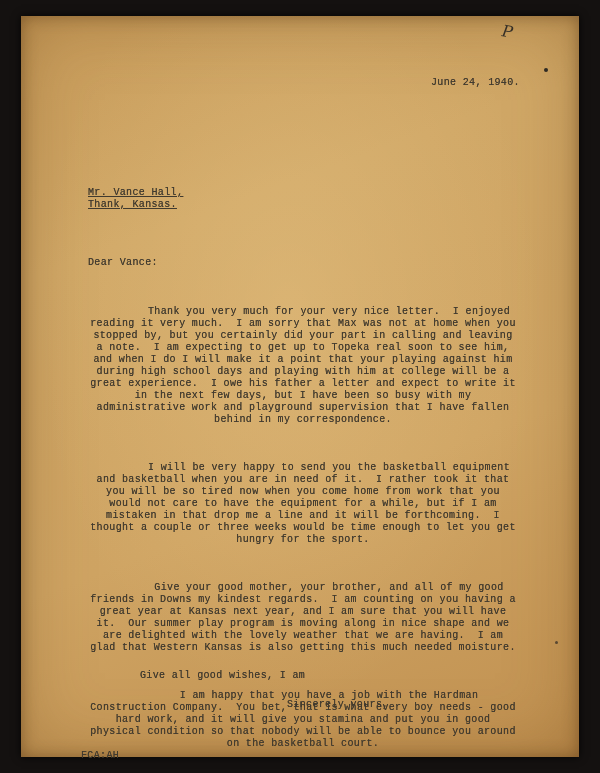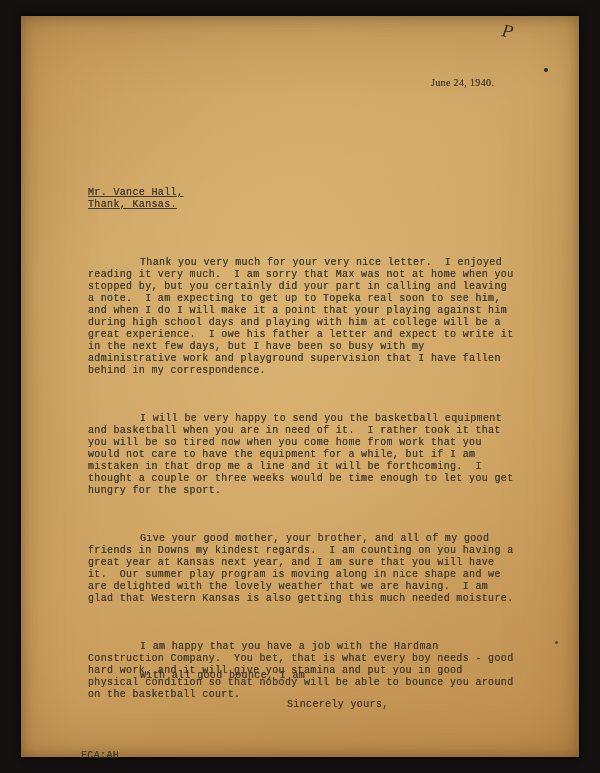--- a/index.html
+++ b/index.html
@@ -35,31 +35,31 @@
   .mark-p {
     position: absolute;
     left: 481px;
     top: 6px;
     font-family: "DejaVu Serif", serif;
     font-style: italic;
     font-size: 16px;
     color: #352f27;
     transform: rotate(9deg);
   }
-  .date { position: absolute; left: 410px; top: 61px; font-family: Liberation Serif, serif; }
+  .date { position: absolute; left: 410px; top: 61px; }
   .address { position: absolute; left: 67px; top: 171px; text-decoration: underline; }
   .content {
     position: absolute;
     left: 67px;
     top: 217px;
     width: 430px;
     white-space: pre-wrap;
   }
   .salutation { margin-bottom: 13px; }
-  .content p { margin: 0 0 12px 0; text-indent: 52px; }
+  .content p { margin: 0 0 12px 0; text-indent: 52px; text-align: center; }
   .closing { position: absolute; left: 119px; top: 654px; }
   .signoff { position: absolute; left: 266px; top: 683px; text-align: center; }
   .sigblock { position: absolute; left: 266px; top: 717px; }
   .initials { position: absolute; left: 60px; top: 734px; }
   .speck {
     position: absolute;
     background: #2e2a23;
     border-radius: 50%;
   }
   .speck-1 { left: 523px; top: 52px; width: 4px; height: 4px; }
@@ -76,26 +76,27 @@
   <div class="speck speck-2"></div>
 
   <div class="date typed">June 24, 1940.</div>
 
   <div class="address typed">
     <div>Mr. Vance Hall,</div>
     <div>Thank, Kansas.</div>
   </div>
 
   <div class="content typed">
+    <div class="salutation">Dear Vance:</div>
     <p>Thank you very much for your very nice letter.  I enjoyed reading it very much.  I am sorry that Max was not at home when you stopped by, but you certainly did your part in calling and leaving a note.  I am expecting to get up to Topeka real soon to see him, and when I do I will make it a point that your playing against him during high school days and playing with him at college will be a great experience.  I owe his father a letter and expect to write it in the next few days, but I have been so busy with my administrative work and playground supervision that I have fallen behind in my correspondence.</p>
     <p>I will be very happy to send you the basketball equipment and basketball when you are in need of it.  I rather took it that you will be so tired now when you come home from work that you would not care to have the equipment for a while, but if I am mistaken in that drop me a line and it will be forthcoming.  I thought a couple or three weeks would be time enough to let you get hungry for the sport.</p>
     <p>Give your good mother, your brother, and all of my good friends in Downs my kindest regards.  I am counting on you having a great year at Kansas next year, and I am sure that you will have it.  Our summer play program is moving along in nice shape and we are delighted with the lovely weather that we are having.  I am glad that Western Kansas is also getting this much needed moisture.</p>
     <p>I am happy that you have a job with the Hardman Construction Company.  You bet, that is what every boy needs - good hard work, and it will give you stamina and put you in good physical condition so that nobody will be able to bounce you around on the basketball court.</p>
   </div>
 
-  <div class="closing typed">With all good bounce, I am</div>
+  <div class="closing typed">Give all good wishes, I am</div>
 
   <div class="signoff typed">Sincerely yours,</div>
 
 
   <div class="initials typed">FCA:AH</div>
 
 </div>
 
 </body></html>

